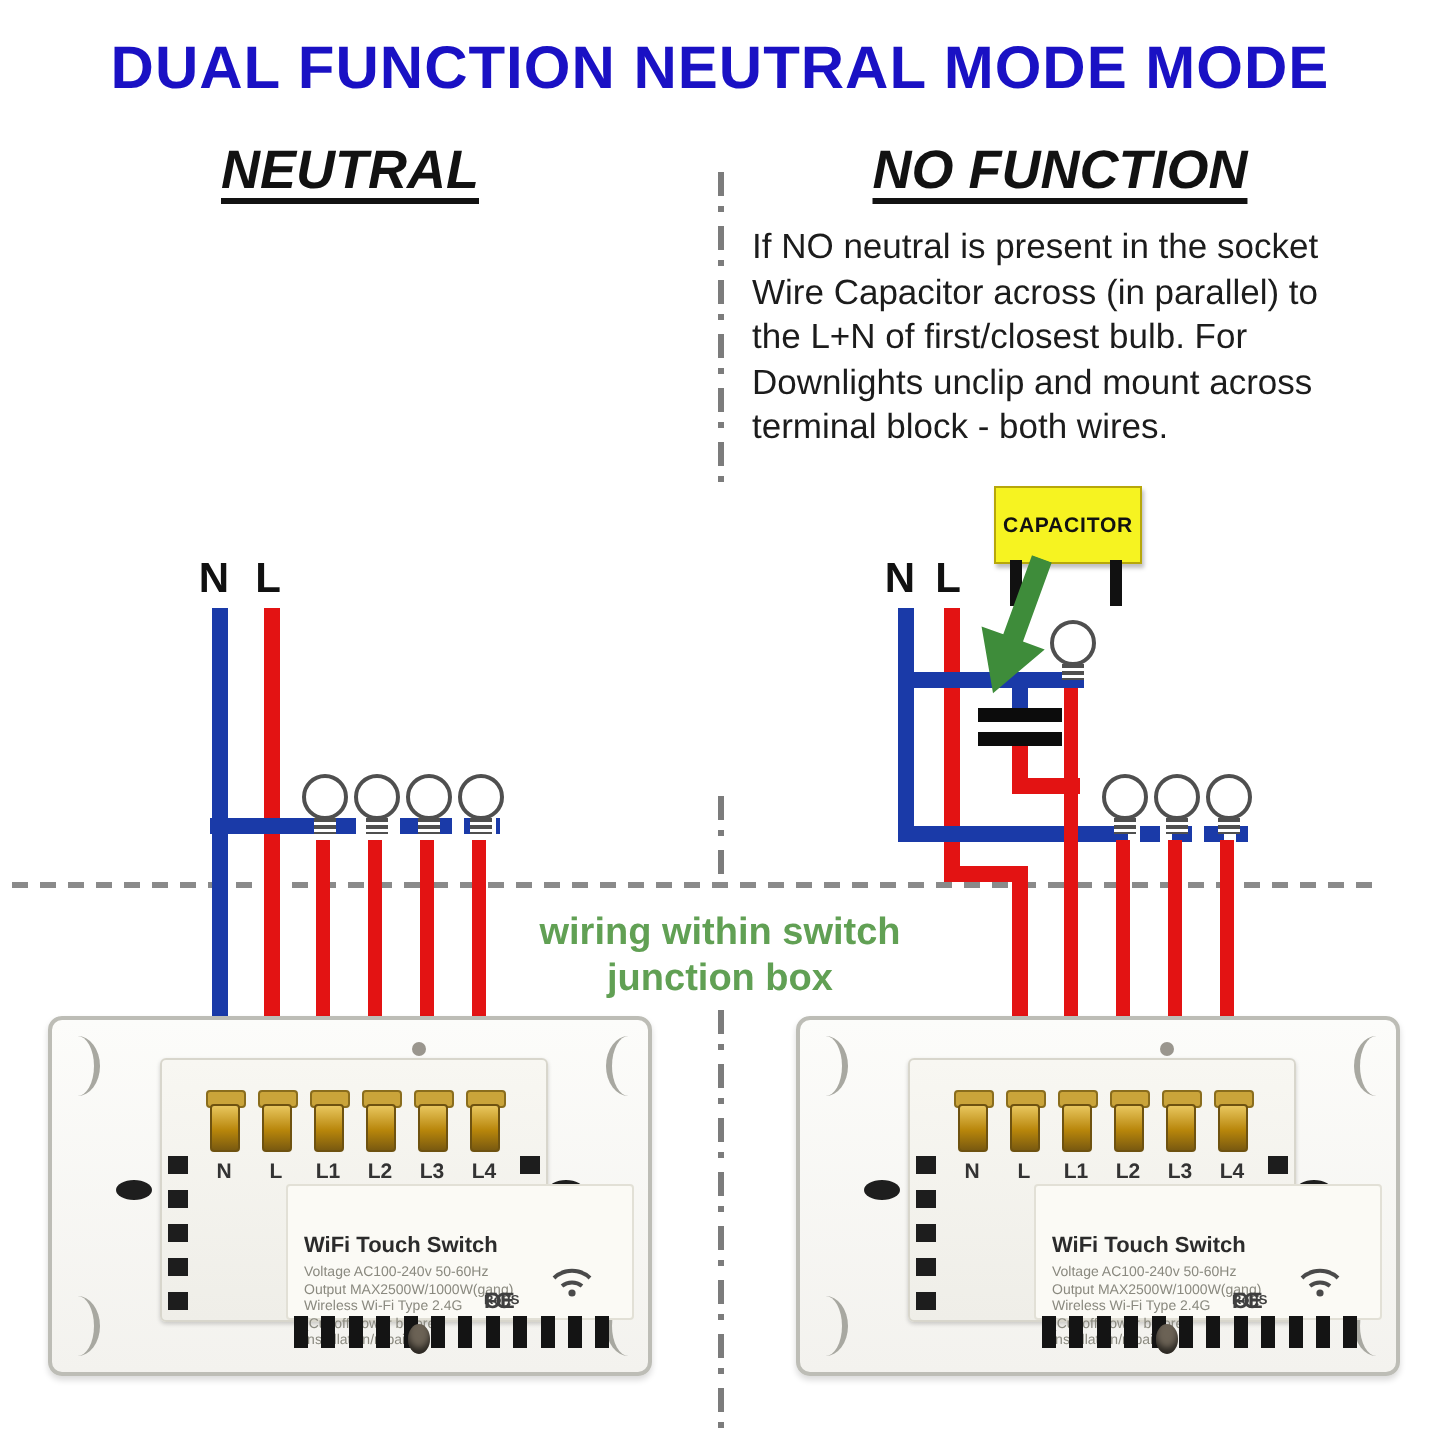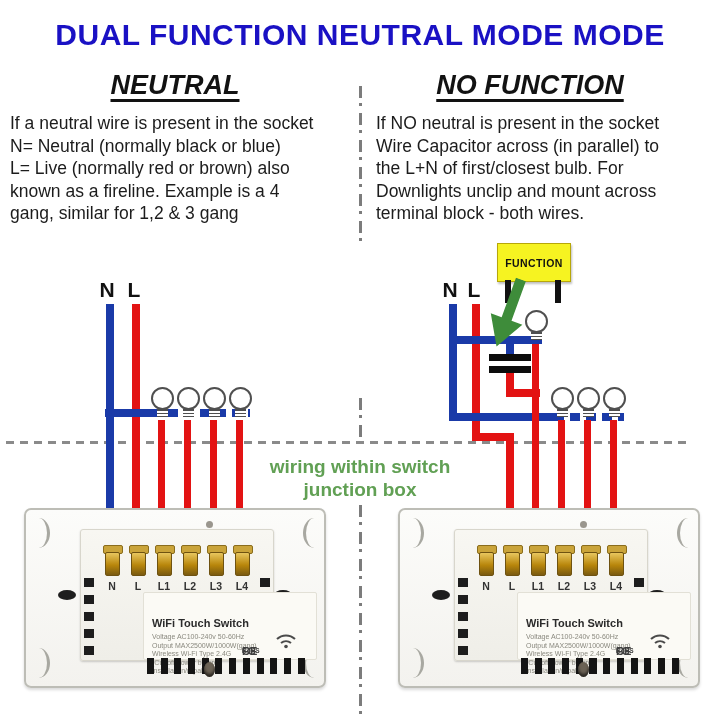--- a/index.html
+++ b/index.html
@@ -77,25 +77,20 @@
 </style>
 </head>
 <body>
 
 <div id="stage">
 
   <div class="abs title">DUAL FUNCTION NEUTRAL MODE MODE</div>
   <div class="abs heading left">NEUTRAL</div>
   <div class="abs heading right">NO FUNCTION</div>
 
-  <div class="abs para left">If a neutral wire is present in the socket
-N= Neutral (normally black or blue)
-L= Live (normally red or brown) also
-known as a fireline. Example is a 4
-gang, similar for 1,2 &amp; 3 gang</div>
   <div class="abs para right">If NO neutral is present in the socket
 Wire Capacitor across (in parallel) to
 the L+N of first/closest bulb. For
 Downlights unclip and mount across
 terminal block - both wires.</div>
 
   <div class="abs vdash" style="top:86px;height:156px;"></div>
   <div class="abs vdash" style="top:398px;height:43px;"></div>
   <div class="abs vdash" style="top:505px;height:213px;"></div>
 
@@ -131,21 +126,21 @@
       <div class="base"></div>
     </div>
   <div class="bulb" style="left:228px;top:387px;">
       <div class="glass"></div>
       <div class="base"></div>
     </div>
 
   <div class="abs wlabel" style="left:438px;">N</div>
   <div class="abs wlabel" style="left:462px;">L</div>
 
-  <div class="abs capbox">FUNCTION</div>
+  <div class="abs capbox">CAPACITOR</div>
   <div class="abs capleg" style="left:505px;"></div>
   <div class="abs capleg" style="left:555px;"></div>
 
   <div class="wire red" style="left:472px;top:304px;width:8px;height:137px;"></div>
   <div class="wire red" style="left:472px;top:433px;width:42px;height:8px;"></div>
   <div class="wire red" style="left:506px;top:433px;width:8px;height:115px;"></div>
 
   <div class="wire blue" style="left:449px;top:304px;width:8px;height:117px;"></div>
   <div class="wire blue" style="left:449px;top:413px;width:105px;height:8px;"></div>
   <div class="wire bluedash" style="left:554px;top:413px;width:70px;height:8px;"></div>

